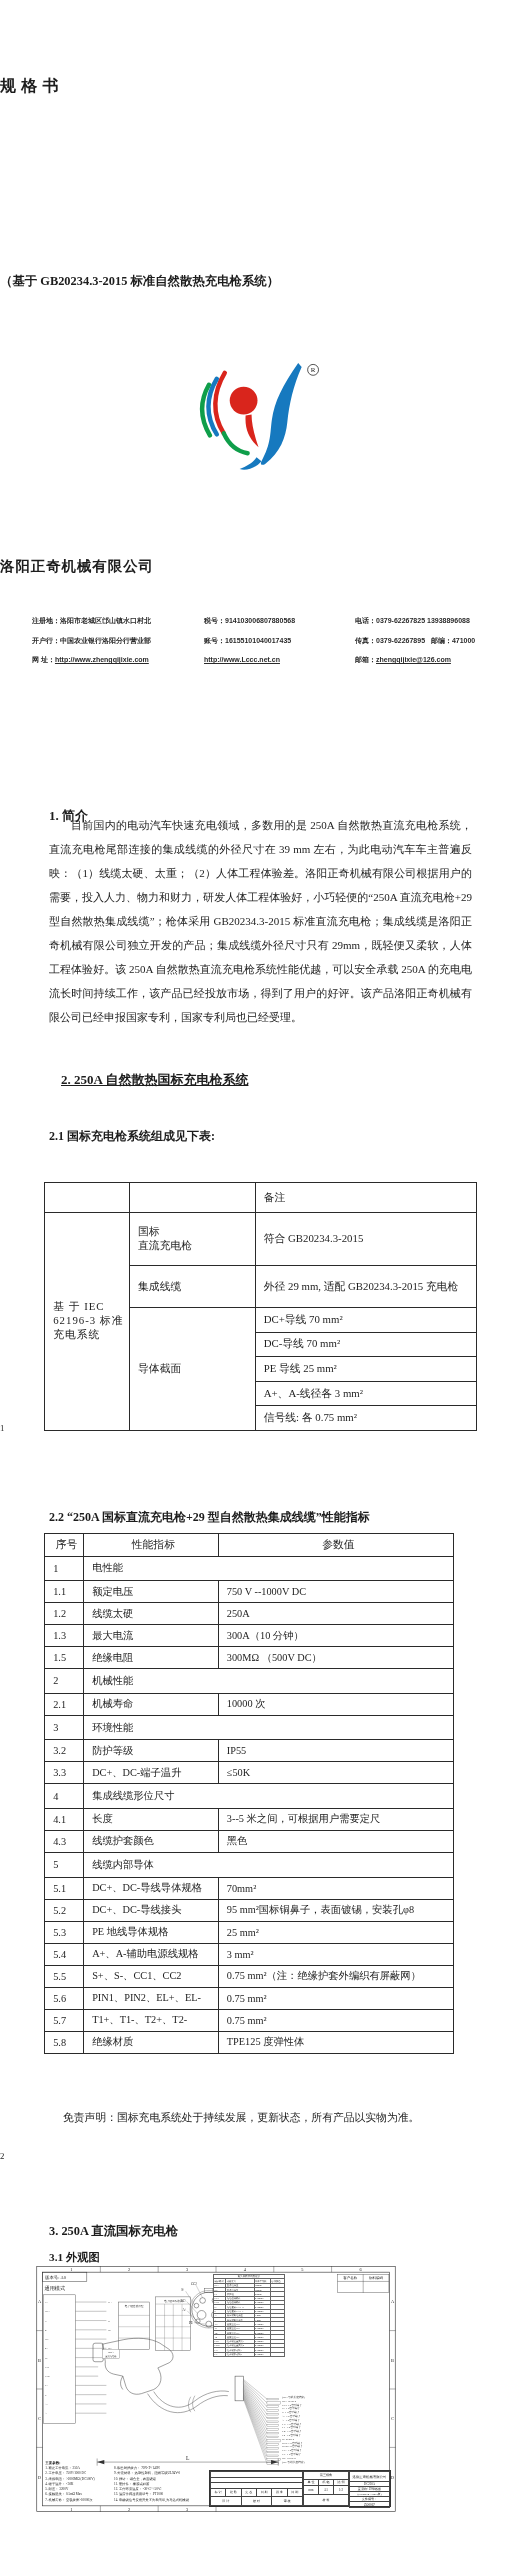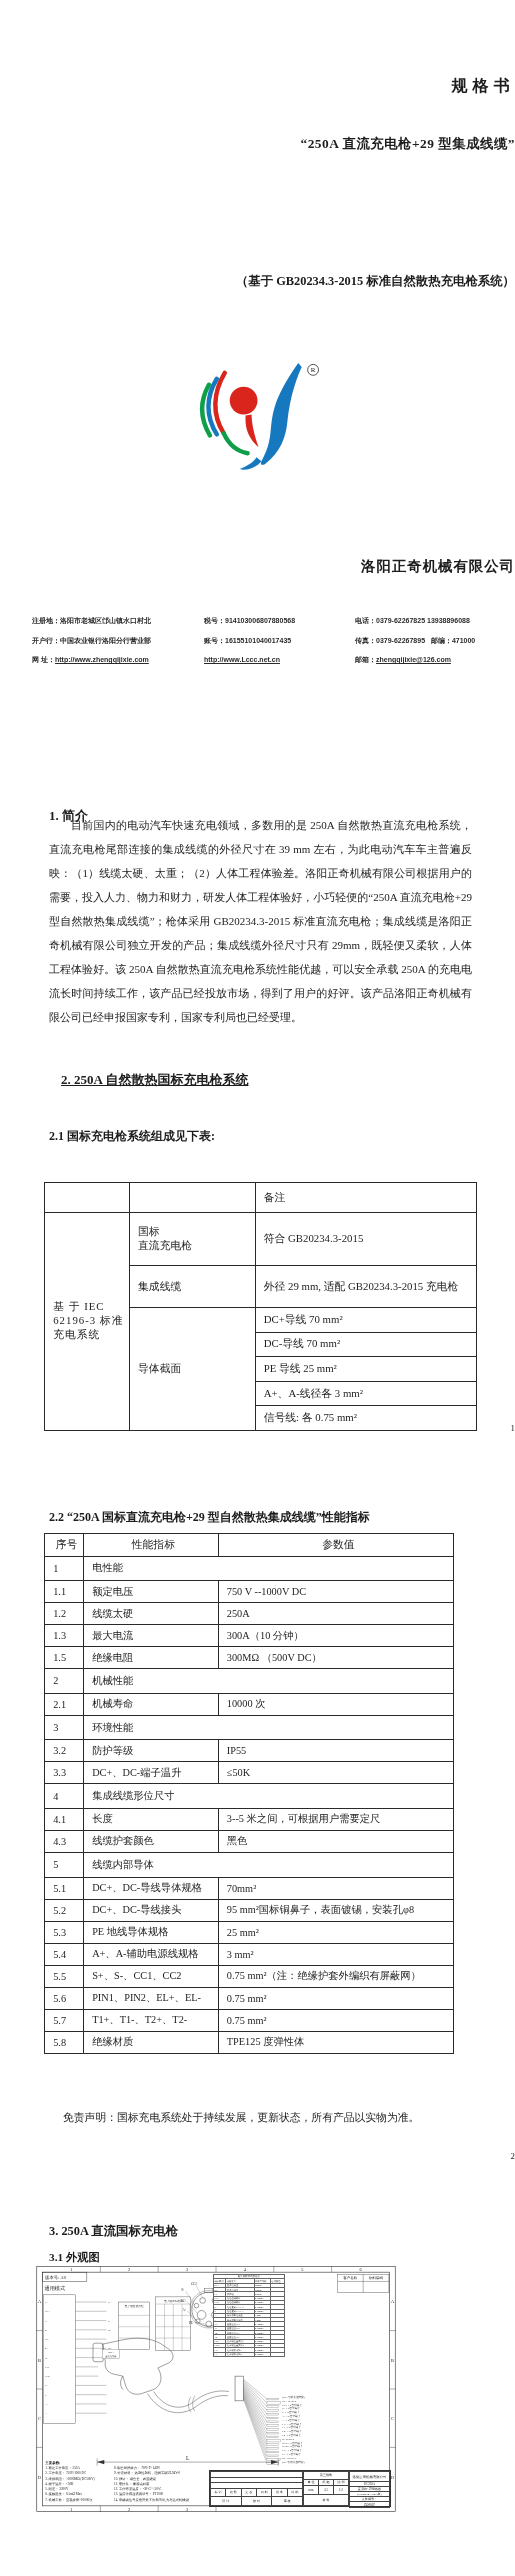--- a/index.html
+++ b/index.html
@@ -1,19 +1,19 @@
 <!DOCTYPE html>
 <html style="font-size:8.2px"><head>
 <meta charset="utf-8">
 <style>
   html,body{margin:0;padding:0;background:#888;}
   .page{position:relative;width:515px;height:3408px;margin:0 auto;background:#ffffff;
         font-family:"Liberation Serif","DejaVu Serif",serif;color:#1d1d1d;overflow:hidden;}
   .abs{position:absolute;}
-  .ctr{left:0;width:100%;text-align:right;}
+  .ctr{left:0;width:100%;text-align:left;}
   .b{font-weight:bold;}
   
   .doc-title{top:76px;font-size:16px;letter-spacing:5.2px;}
   .prod-title{top:135px;font-size:13.4px;letter-spacing:0.5px;}
   .std-note{top:273px;font-size:12.4px;}
   .company-name{top:557px;font-size:14.4px;letter-spacing:1px;}
   .contact{top:611px;left:32px;width:460px;font-family:"Liberation Sans","DejaVu Sans",sans-serif;
            font-size:7px;font-weight:bold;color:#2b2b2b;}
   .c-row{display:flex;height:19.6px;line-height:19.6px;}
   .c1{width:172px;} .c2{width:151px;} .c3{flex:1;}
@@ -53,21 +53,20 @@
   .tb table{width:100%;height:100%;}
   .tb td{border:0.4px solid #444;font-size:3.1px;padding:0;text-align:center;vertical-align:middle;}
   svg text{font-family:"Liberation Serif","DejaVu Serif",serif;fill:#222;}
 </style>
 </head>
 <body>
 
 <div class="page">
 
   <div class="abs ctr b doc-title">规格书</div>
-  <div class="abs ctr b prod-title">“250A 直流充电枪+29 型集成线缆”</div>
   <div class="abs ctr b std-note">（基于 GB20234.3-2015 标准自然散热充电枪系统）</div>
 
   <div class="abs" style="top:358px;left:195px;width:129px;height:116px;">
     <svg width="129" height="116" viewBox="0 0 260 230">
       <path d="M 60 28 C 36 68 34 112 58 150" stroke="#d9251c" stroke-width="9" fill="none" stroke-linecap="round"></path>
       <path d="M 44 40 C 22 76 21 116 44 152" stroke="#1679bf" stroke-width="9" fill="none" stroke-linecap="round"></path>
       <path d="M 28 52 C 10 84 10 120 30 154" stroke="#0f9e4a" stroke-width="9" fill="none" stroke-linecap="round"></path>
       <path d="M 58 150 C 68 172 84 186 106 190" stroke="#0f9e4a" stroke-width="9" fill="none" stroke-linecap="round"></path>
       <circle cx="98" cy="84" r="28" fill="#d9251c"></circle>
       <path d="M 102 114 C 100 142 110 162 128 178 C 119 152 114 130 114 112 Z" fill="#d9251c"></path>

